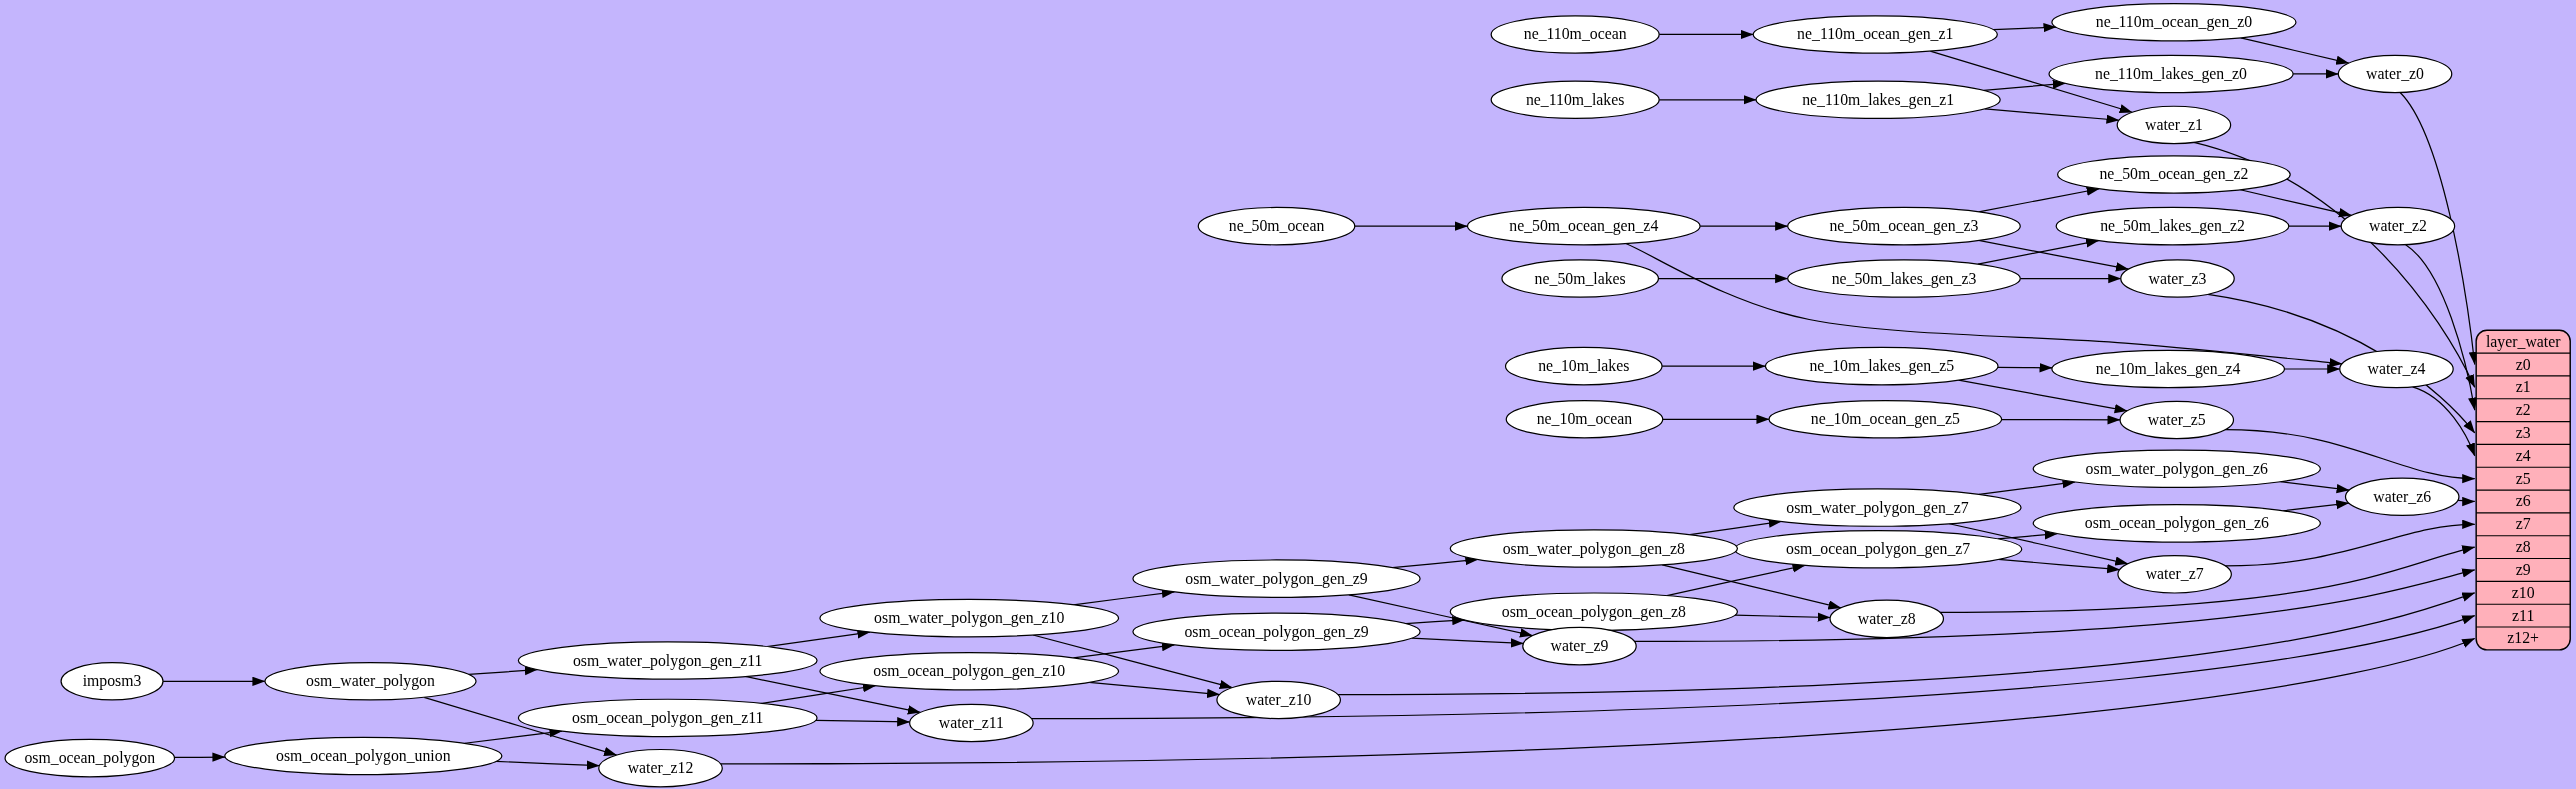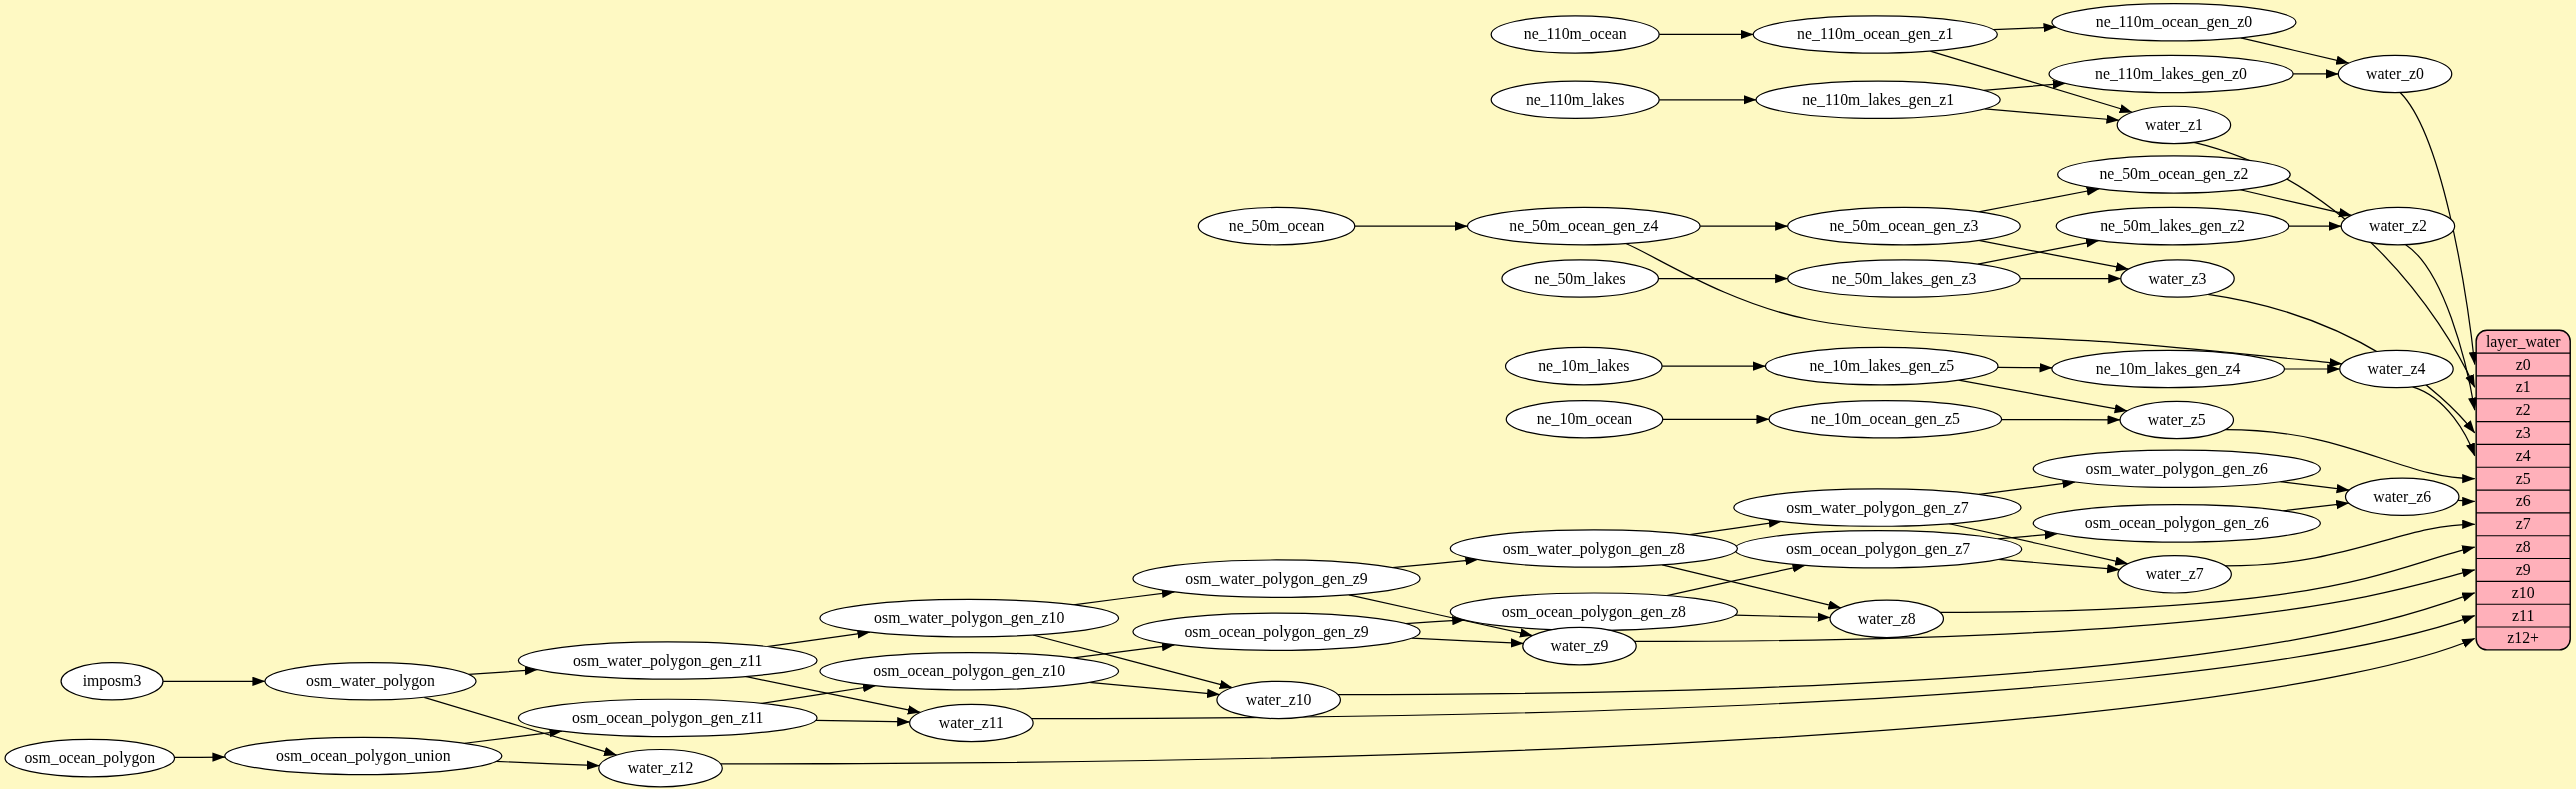--- a/index.html
+++ b/index.html
@@ -1,17 +1,17 @@
 <!DOCTYPE html>
 <html style="font-size:11.5px"><head>
 <meta charset="utf-8">
 <title>layer_water</title>
 <style>
   html,body{margin:0;padding:0;background:#ffffff;}
-  .canvas-wrap{width:2576px;height:789px;background:#fef9c3;overflow:hidden;}
+  .canvas-wrap{width:2576px;height:789px;background:#c4b5fd;overflow:hidden;}
   svg{display:block;}
   text{font-family:"Liberation Serif","DejaVu Serif",serif;fill:#000000;}
   .node-ellipse{fill:#ffffff;stroke:#000000;stroke-width:1.7;}
   .edge-path{fill:none;stroke:#000000;stroke-width:1.7;}
   .record-sep{stroke:#000000;stroke-width:1.6;}
 </style>
 </head>
 <body>
 
 <div class="canvas-wrap">

